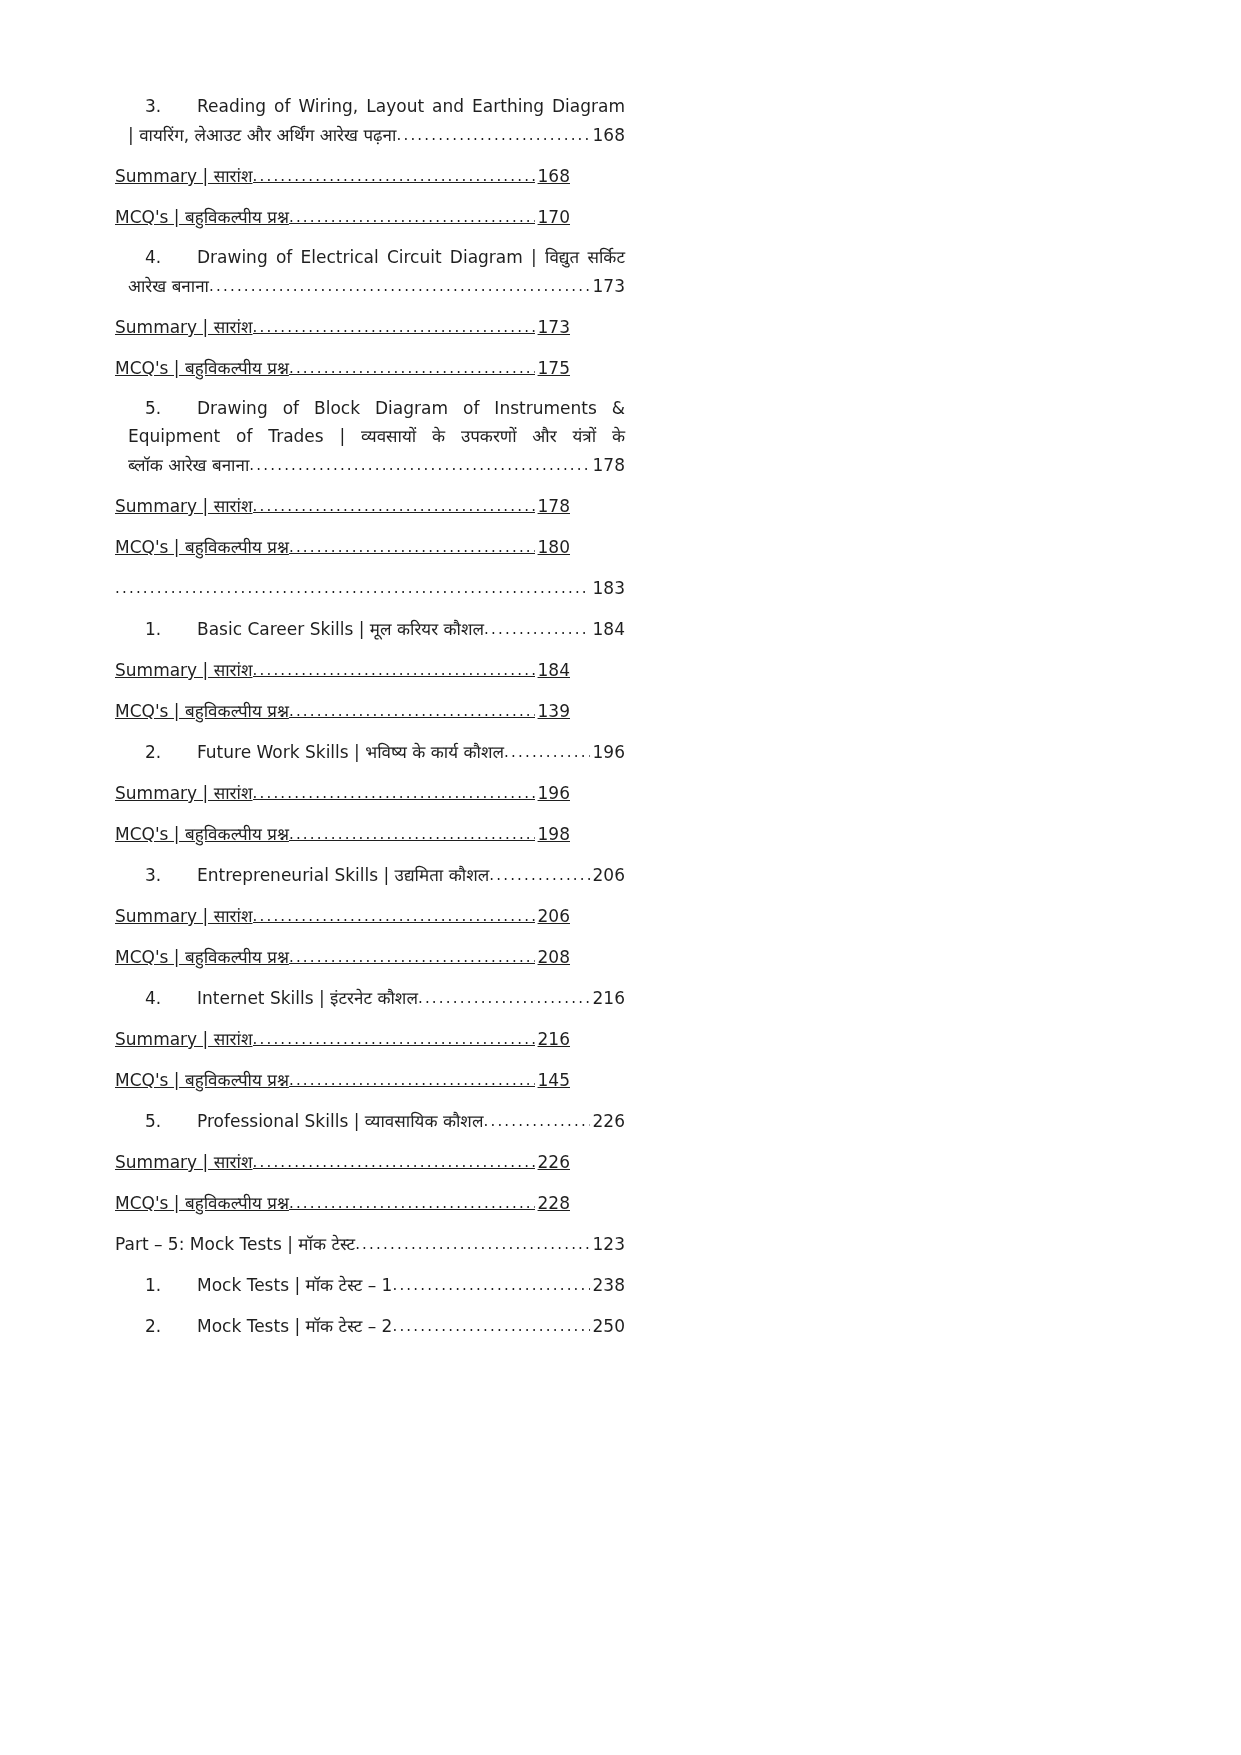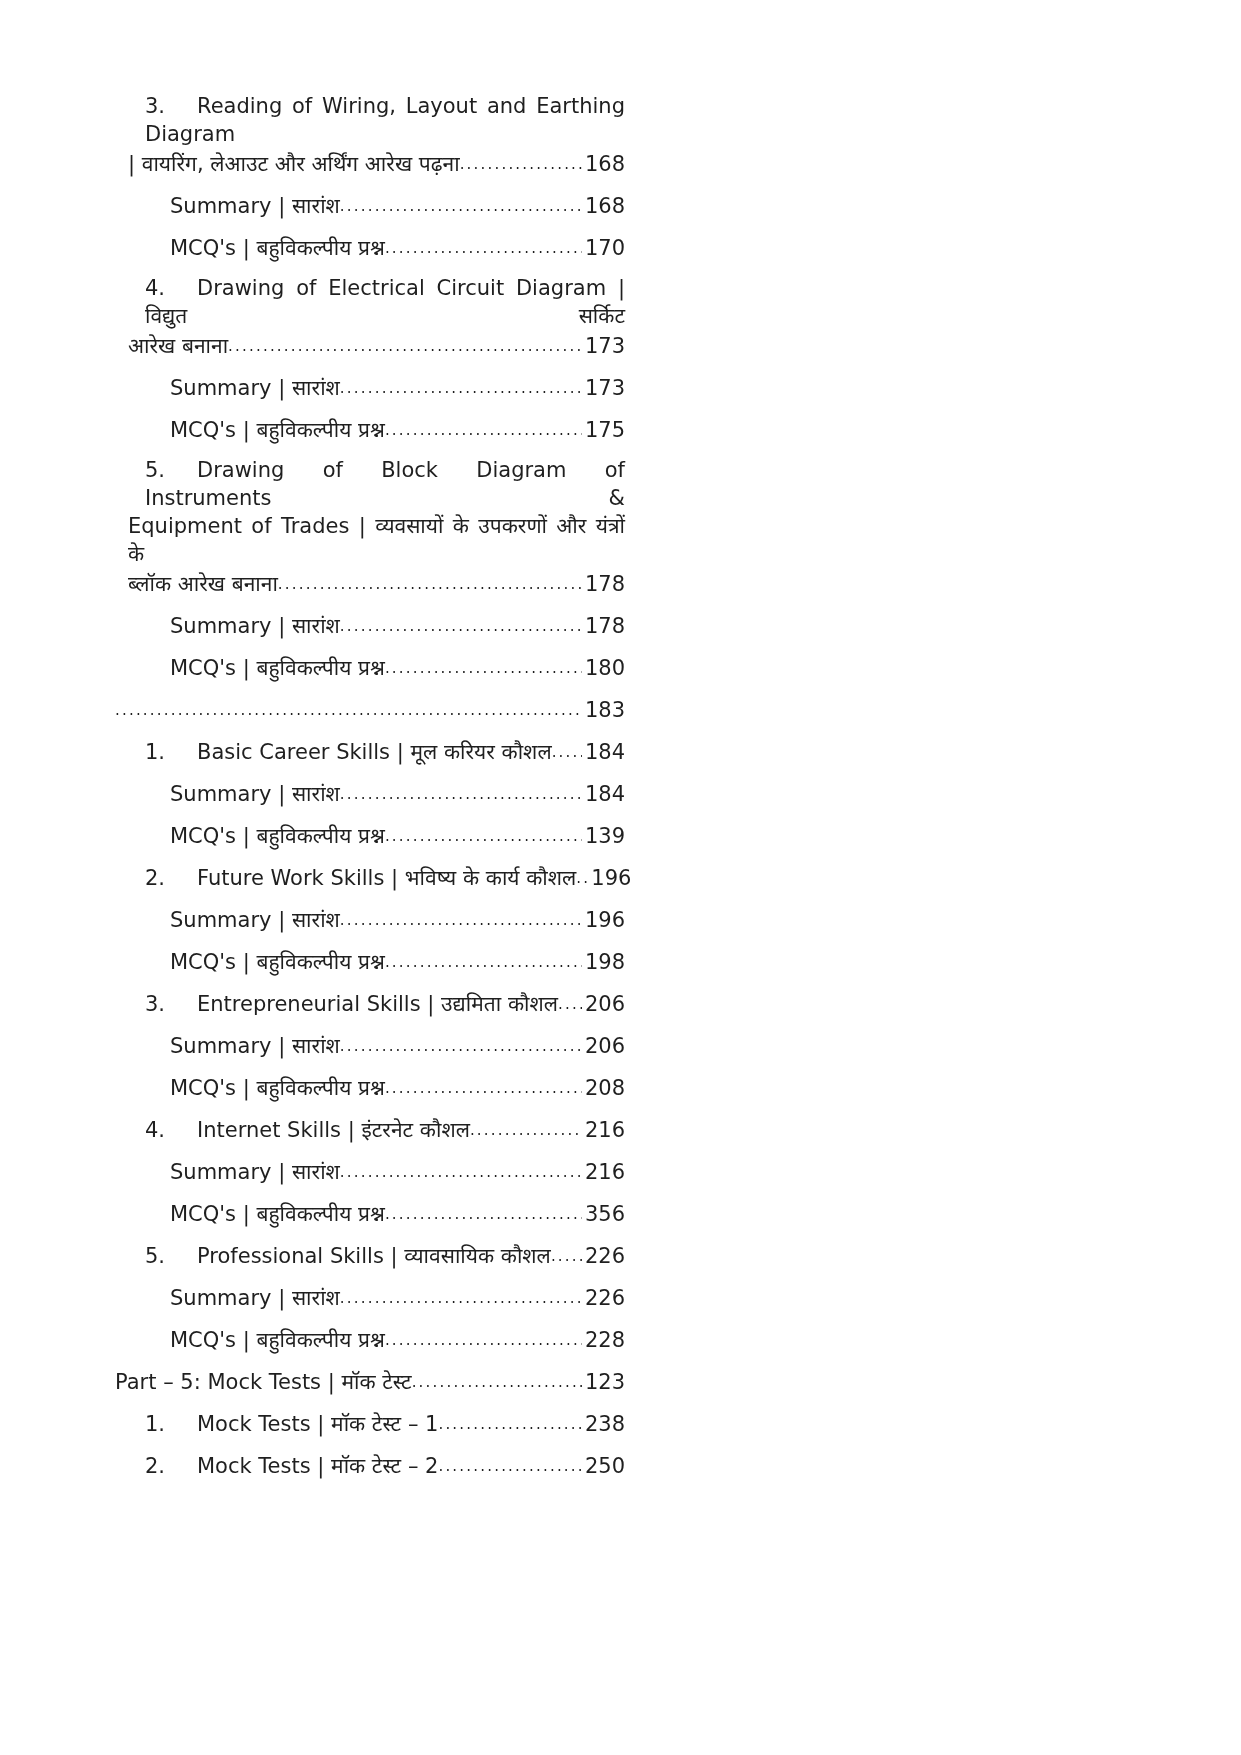--- a/index.html
+++ b/index.html
@@ -13,28 +13,28 @@
     height: 1755px;
     background: #ffffff;
     overflow: hidden;
   }
   .toc {
     position: absolute;
     left: 115px;
     top: 92px;
     width: 510px;
     font-family: "DejaVu Sans", "Liberation Sans", sans-serif;
-    font-size: 21px;
+    font-size: 17px;
     line-height: 28px;
     color: #1f1f1f;
     font-weight: 500;
   }
   .row { margin-bottom: 12px; }
   .row.entry { margin-left: 13px; width: 497px; }
-  .row.sub   { margin-left: 55px; width: 455px; }
+  .row.sub   { width: 455px; text-decoration: underline; }
   .row.part  { width: 510px; }
 
   .eline.just {
     text-align: justify;
     text-align-last: justify;
   }
   .eline.first { padding-left: 17px; }
 
   .tailrow {
     display: flex;
@@ -219,21 +219,21 @@
         <div class="eline tailrow">
           <span class="tail">Summary | सारांश</span>
           <span class="dots"></span>
           <span class="pg">216</span>
         </div>
       </div>
       <div class="row sub">
         <div class="eline tailrow">
           <span class="tail">MCQ's | बहुविकल्पीय प्रश्न</span>
           <span class="dots"></span>
-          <span class="pg">356</span>
+          <span class="pg">145</span>
         </div>
       </div>
       <div class="row entry">
         <div class="eline tailrow first">
           <span class="num">5.</span>
           <span class="tail">Professional Skills | व्यावसायिक कौशल</span>
           <span class="dots"></span>
           <span class="pg">226</span>
         </div>
       </div>

